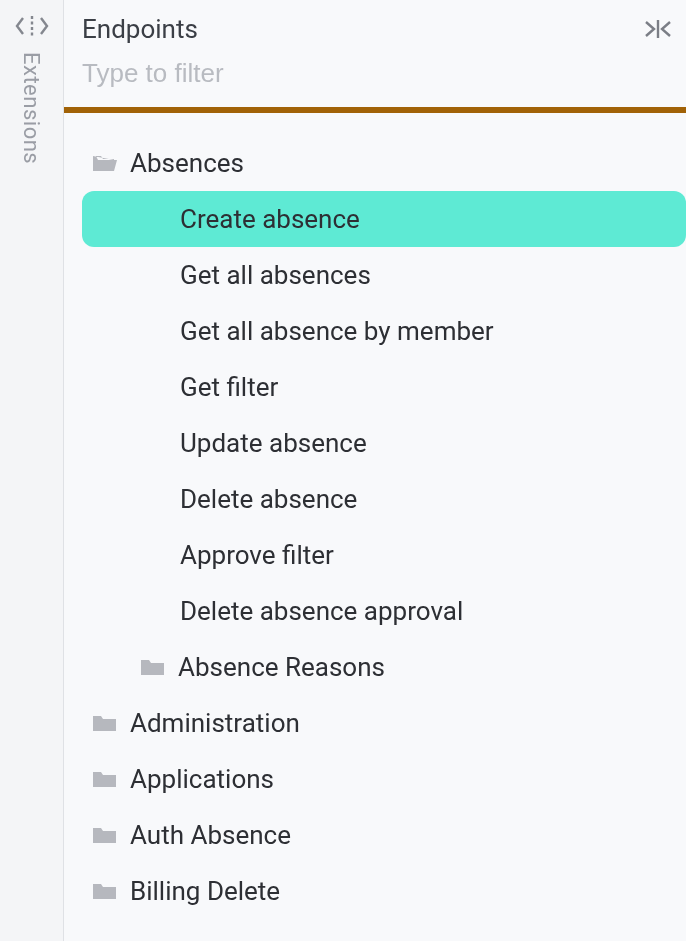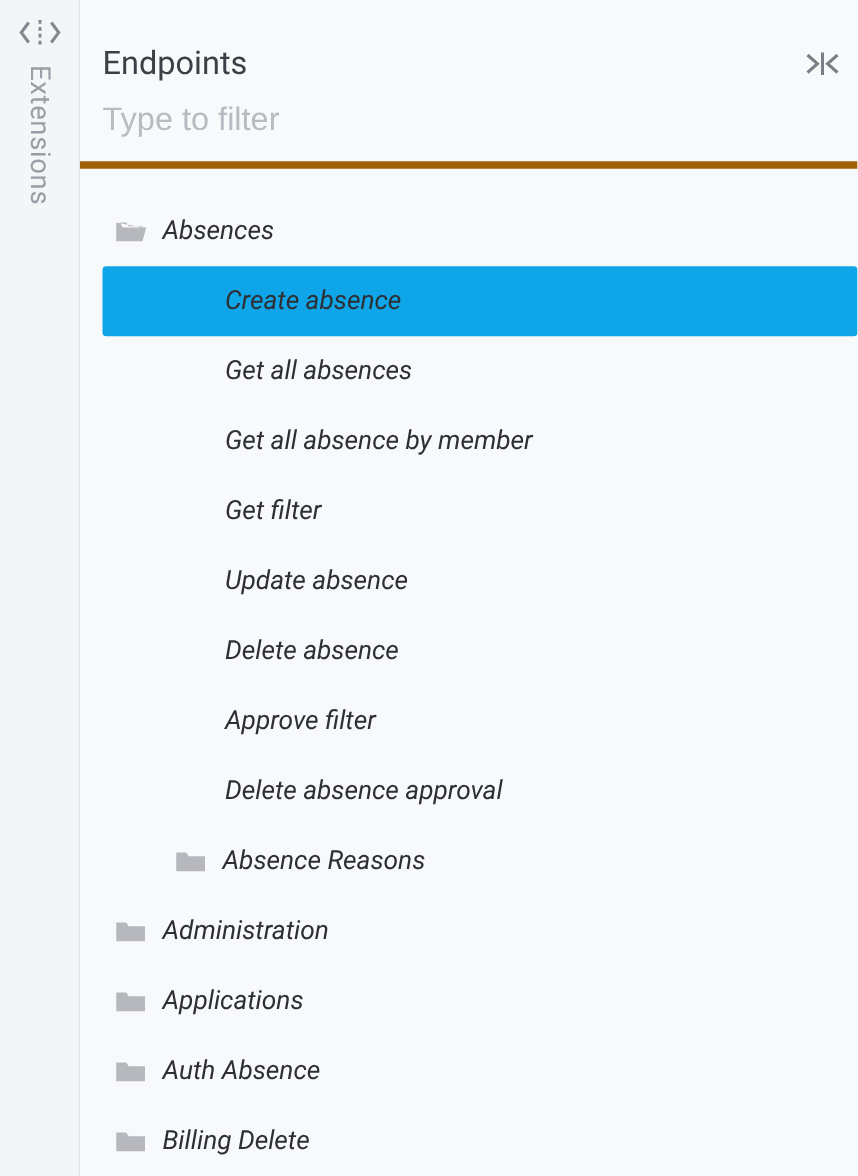--- a/index.html
+++ b/index.html
@@ -40,21 +40,20 @@
       color: #9a9da5;
       font-size: 22px;
       letter-spacing: 0.5px;
       cursor: pointer;
     }
     .main-panel {
       flex: 1;
       background: #f8f9fb;
       display: flex;
       flex-direction: column;
-      justify-content: flex-end;
     }
     .panel-header {
       display: flex;
       align-items: center;
       justify-content: space-between;
       padding: 14px 14px 14px 18px;
     }
     .panel-title {
       font-size: 26px;
       color: #3b3f46;
@@ -78,34 +77,34 @@
       color: #444;
       outline: none;
       caret-color: #222;
     }
     .filter-input::placeholder {
       color: #b8bbc1;
     }
     .tree {
       padding-top: 22px;
       padding-left: 18px;
-      font-size: 21px;
+      font-size: 26px;
       color: #2d2f34;
-      font-style: italic;
     }
     .tree-row {
       display: flex;
       align-items: center;
       height: 56px;
       padding-left: 0;
       cursor: pointer;
       border-radius: 3px;
     }
     .tree-row.selected {
-      background: #0ea5e9;
+      background: #5eead4;
+      border-radius: 12px;
     }
     .folder-icon {
       width: 26px;
       height: 20px;
       margin-right: 12px;
       flex-shrink: 0;
     }
     .folder-open svg, .folder-closed svg {
       display: block;
     }

